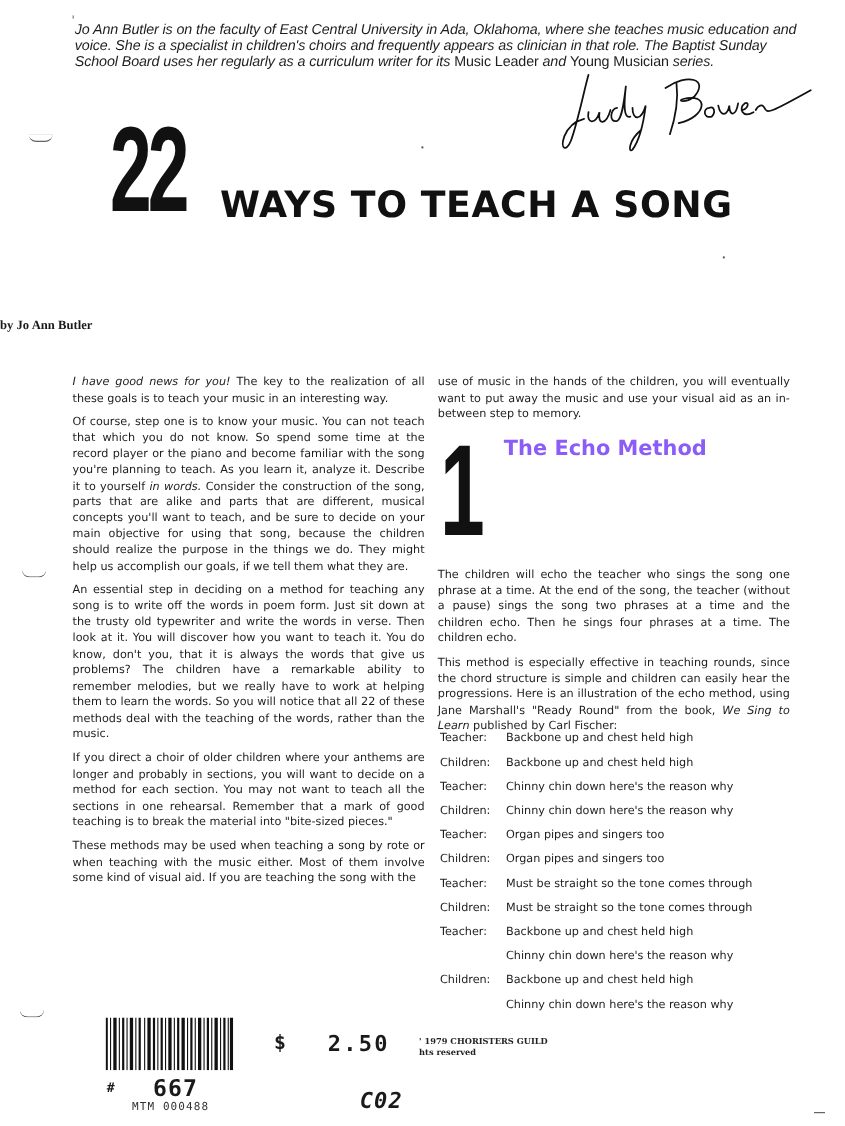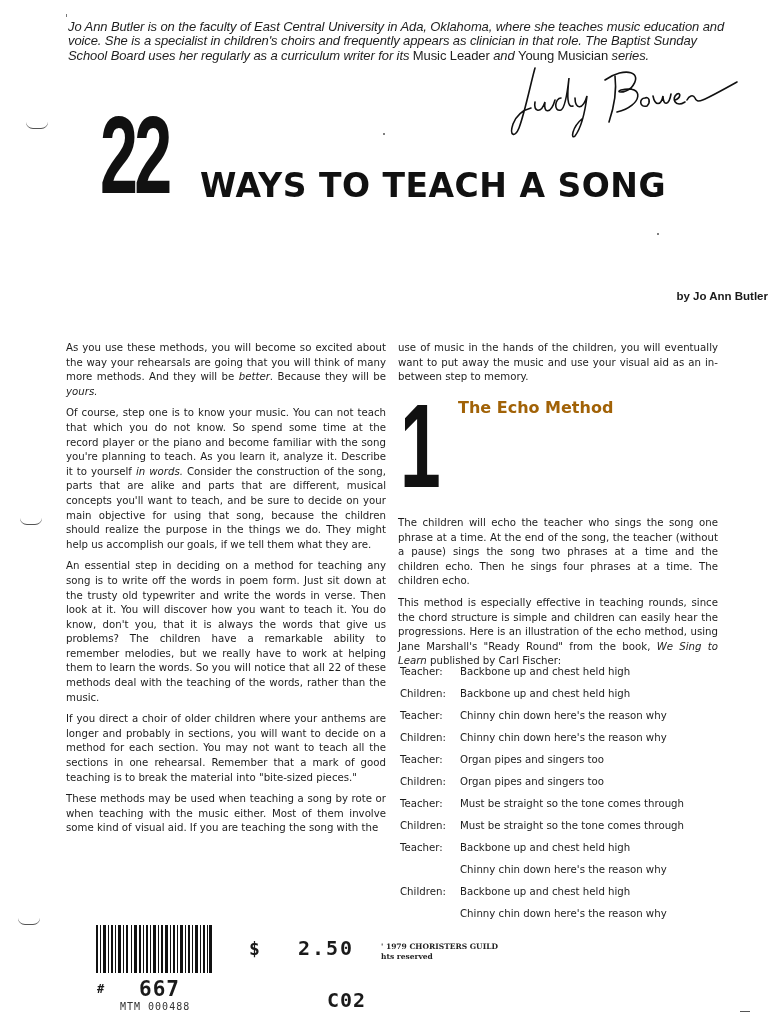--- a/index.html
+++ b/index.html
@@ -30,22 +30,22 @@
     transform: scaleX(0.62); transform-origin: left top; color: #111;
   }
   .title-text {
     left: 200px; top: 166px;
     font-family: "DejaVu Sans", sans-serif; font-weight: 700;
     font-size: 33px; line-height: 40px; letter-spacing: 0.5px; color: #111;
   }
   .dot { width: 2px; height: 2px; background: #555; border-radius: 1px; }
 
   .byline {
-    left: 0; width: 768px; top: 290px; text-align: right;
-    font-family: Liberation Sans, sans-serif; font-weight: 700;
+    left: 0; width: 768px; top: 290px; text-align: left;
+    font-family: Liberation Serif, serif; font-weight: 700;
     font-size: 11.5px; color: #1a1a1a;
   }
 
   
   .col {
     font-family: "DejaVu Sans", sans-serif;
     font-size: 10.2px; line-height: 14.6px; color: #1c1c1c;
     text-align: justify;
   }
   .col p { margin: 0 0 7px 0; }
@@ -55,39 +55,39 @@
 
   .method-num {
     left: 400px; top: 396px;
     font-family: "Liberation Sans", sans-serif; font-weight: 700;
     font-size: 118px; line-height: 100px;
     transform: scaleX(0.62); transform-origin: left top; color: #111;
   }
   .method-title {
     left: 458px; top: 396px;
     font-family: "DejaVu Sans", sans-serif; font-weight: 700;
-    font-size: 16px; line-height: 24px; color: #a16207;
+    font-size: 19px; line-height: 24px; color: #8b5cf6;
   }
 
   
   .dialog { left: 400px; top: 660px; width: 320px;
     font-family: "DejaVu Sans", sans-serif; font-size: 10.2px; color: #1c1c1c; }
   .dlg-row { display: flex; height: 22px; align-items: center; justify-content: center; }
   .dlg-speaker { width: 60px; flex: none; }
   .dlg-line { flex: 1; }
 
   
   .barcode { left: 96px; top: 925px; width: 116px; height: 48px; }
   .price-sign { left: 249px; top: 938px; font-family: "DejaVu Sans Mono", monospace; font-weight: 700; font-size: 18px; }
   .price { left: 298px; top: 936px; font-family: "DejaVu Sans Mono", monospace; font-size: 20px; font-weight: 700; letter-spacing: 2px; }
   .copyright { left: 381px; top: 942px; font-family: "DejaVu Serif", serif; font-weight: 700; font-size: 7.5px; line-height: 9.5px; color: #222; }
   .hash { left: 97px; top: 982px; font-family: "DejaVu Sans Mono", monospace; font-weight: 700; font-size: 12px; }
   .item-num { left: 139px; top: 977px; font-family: "DejaVu Sans Mono", monospace; font-size: 21px; font-weight: 700; letter-spacing: 1px; text-align: center; }
   .mtm { left: 96px; top: 1001px; font-family: "DejaVu Sans Mono", monospace; font-size: 10px; letter-spacing: 1px; color: #333; padding-left: 24px; }
-  .code { left: 327px; top: 988px; font-family: "DejaVu Sans Mono", monospace; font-size: 20px; font-weight: 700; letter-spacing: 1px; }
+  .code { left: 327px; top: 988px; font-family: "DejaVu Sans Mono", monospace; font-size: 20px; font-weight: 700; letter-spacing: 1px; font-style: italic; }
 
   .margin-mark { width: 22px; height: 6px; border-bottom: 1.5px solid #555; border-radius: 0 0 12px 12px; }
 </style>
 </head>
 <body>
 
 <div class="abs tick-mark"></div>
 
 <div class="abs bio">
   <span>Jo Ann Butler is on the faculty of East Central University in Ada, Oklahoma, where she teaches music education and voice. She is a specialist in children's choirs and frequently appears as clinician in that role. The Baptist Sunday School Board uses her regularly as a curriculum writer for its </span><span class="upright">Music Leader</span><span> and </span><span class="upright">Young Musician</span><span> series.</span>
@@ -110,21 +110,21 @@
 </svg>
 
 <div class="abs title-num">22</div>
 <div class="abs title-text">WAYS TO TEACH A SONG</div>
 <div class="abs dot" style="left:383px; top:133px;"></div>
 <div class="abs dot" style="left:657px; top:233px;"></div>
 
 <div class="abs byline">by Jo Ann Butler</div>
 
 <div class="abs col col-left">
-  <p><span>As you use these methods, you will become so excited about the way your rehearsals are going that you will think of many more methods. And they will be </span><em>better</em><span>. Because they will be </span><em>yours.</em></p>
+  <p><em>I have good news for you!</em><span> The key to the realization of all these goals is to teach your music in an interesting way.</span></p>
   <p><span>Of course, step one is to know your music. You can not teach that which you do not know. So spend some time at the record player or the piano and become familiar with the song you're planning to teach. As you learn it, analyze it. Describe it to yourself </span><em>in words.</em><span> Consider the construction of the song, parts that are alike and parts that are different, musical concepts you'll want to teach, and be sure to decide on your main objective for using that song, because the children should realize the purpose in the things we do. They might help us accomplish our goals, if we tell them what they are.</span></p>
   <p><span>An essential step in deciding on a method for teaching any song is to write off the words in poem form. Just sit down at the trusty old typewriter and write the words in verse. Then look at it. You will discover how you want to teach it. You do know, don't you, that it is always the words that give us problems? The children have a remarkable ability to remember melodies, but we really have to work at helping them to learn the words. So you will notice that all 22 of these methods deal with the teaching of the words, rather than the music.</span></p>
   <p><span>If you direct a choir of older children where your anthems are longer and probably in sections, you will want to decide on a method for each section. You may not want to teach all the sections in one rehearsal. Remember that a mark of good teaching is to break the material into "bite-sized pieces."</span></p>
   <p><span>These methods may be used when teaching a song by rote or when teaching with the music either. Most of them involve some kind of visual aid. If you are teaching the song with the</span></p>
 </div>
 
 <div class="abs col col-right-top">
   <p>use of music in the hands of the children, you will eventually want to put away the music and use your visual aid as an in-between step to memory.</p>
 </div>
 

